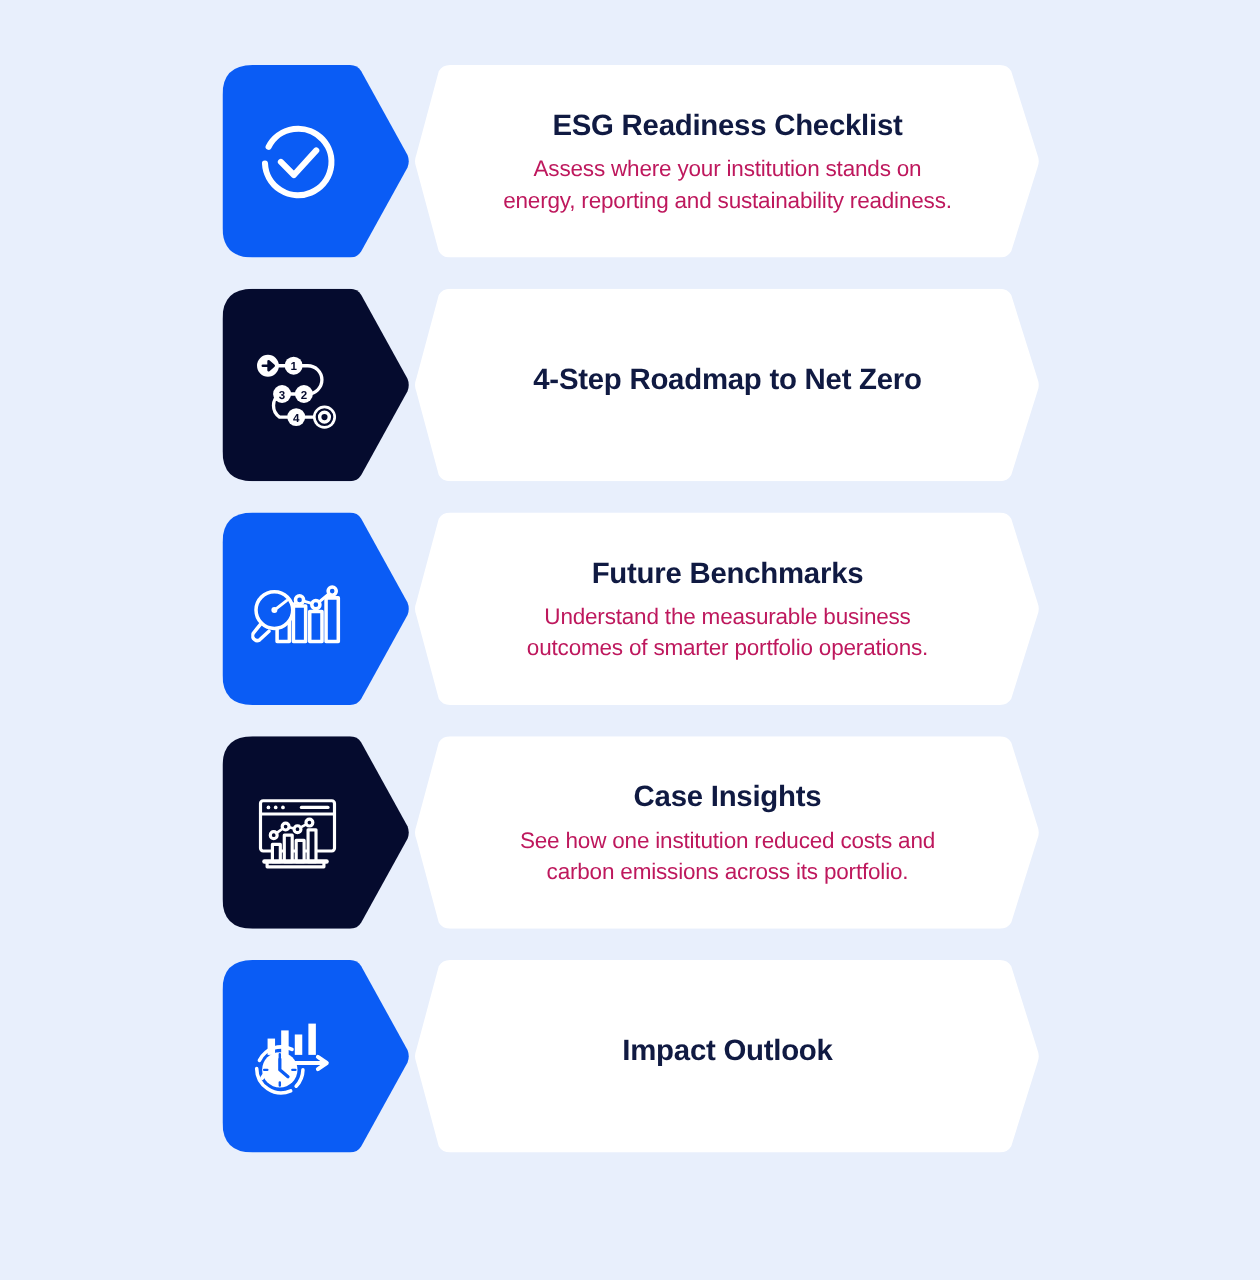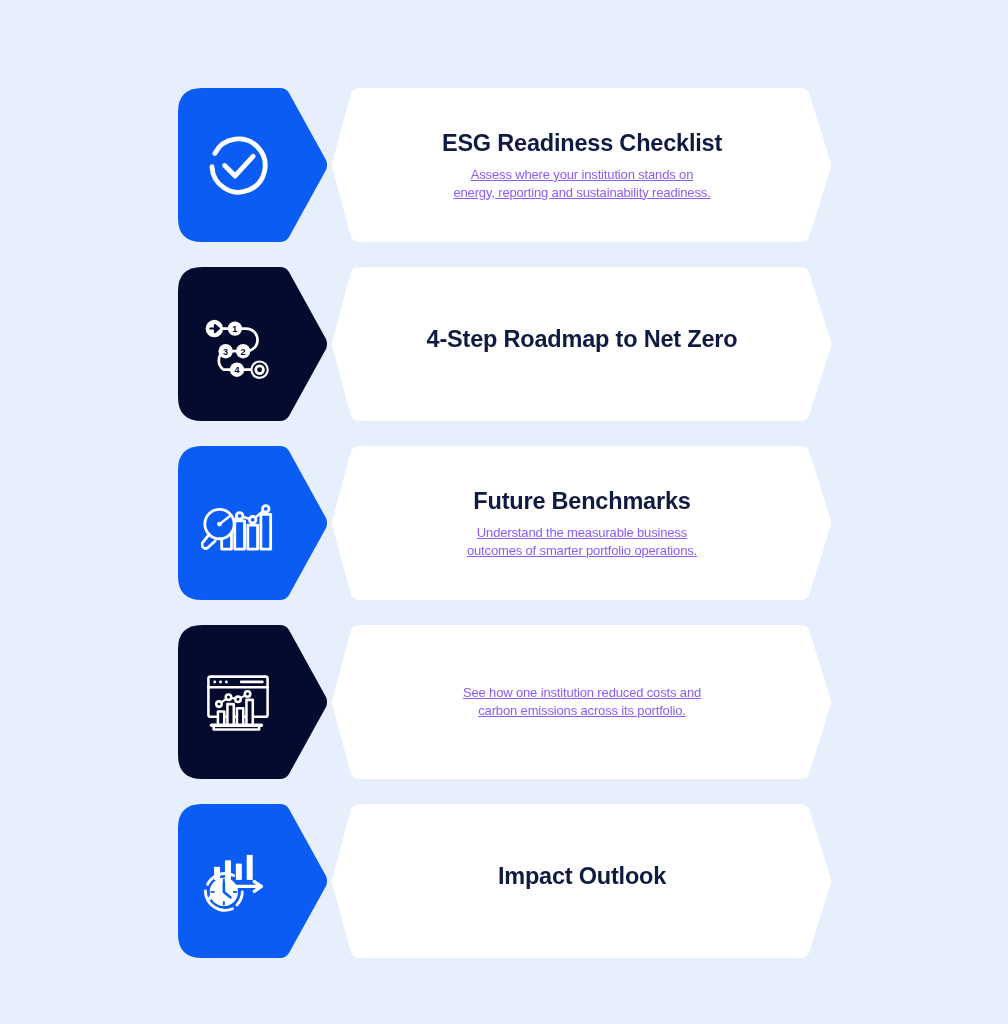--- a/index.html
+++ b/index.html
@@ -12,21 +12,21 @@
   body {
     background: #e8effc;
     font-family: "Liberation Sans", sans-serif;
     overflow: hidden;
   }
 
   #infographic {
     position: relative;
     width: 992px;
     height: 1024px;
-    padding-top: 88px;
+    padding-top: 52px;
   }
 
   .row {
     position: relative;
     height: 154px;
     margin-bottom: 25px;
   }
 
   
   .icon-tile {
@@ -98,27 +98,26 @@
     font-size: 23.5px;
     font-weight: bold;
     color: #101a42;
     letter-spacing: -0.2px;
     line-height: 1.2;
     margin-bottom: 9px;
     white-space: pre;
   }
 
   .banner-desc {
-    font-size: 13px;
+    font-size: 18px;
     font-weight: normal;
-    color: #8b5cf6;
+    color: #be185d;
     line-height: 1.36;
     letter-spacing: -0.15px;
     white-space: pre-line;
-    text-decoration: underline;
   }
 </style>
 </head>
 <body>
 
 <div id="infographic">
 
   <div class="row">
     <div class="icon-tile">
       <svg class="tile-shape" viewBox="0 0 150 154">
@@ -251,20 +250,21 @@
           <path d="M10 54 H57" stroke-width="3.4"></path>
           <path d="M12 54 V58 H55 V54"></path>
         </svg>
       </div>
     </div>
     <div class="banner">
       <svg class="banner-shape" viewBox="0 0 500 154">
         <path d="M28 0 H468 Q474 0 477 5 L498 72 Q500 77 498 82 L477 149 Q474 154 468 154 H28 Q22 154 19 149 L1 82 Q-1 77 1 72 L19 5 Q22 0 28 0 Z" fill="#ffffff"></path>
       </svg>
       <div class="banner-text">
+        <div class="banner-title">Case Insights</div>
         <div class="banner-desc">See how one institution reduced costs and
 carbon emissions across its portfolio.</div>
       </div>
     </div>
   </div>
 
   <div class="row">
     <div class="icon-tile">
       <svg class="tile-shape" viewBox="0 0 150 154">
         <path d="M24 0 H102 Q108 0 111 5 L148 72 Q150 77 148 82 L111 149 Q108 154 102 154 H24 Q0 154 0 130 V24 Q0 0 24 0 Z" fill="#0a5cf5"></path>

